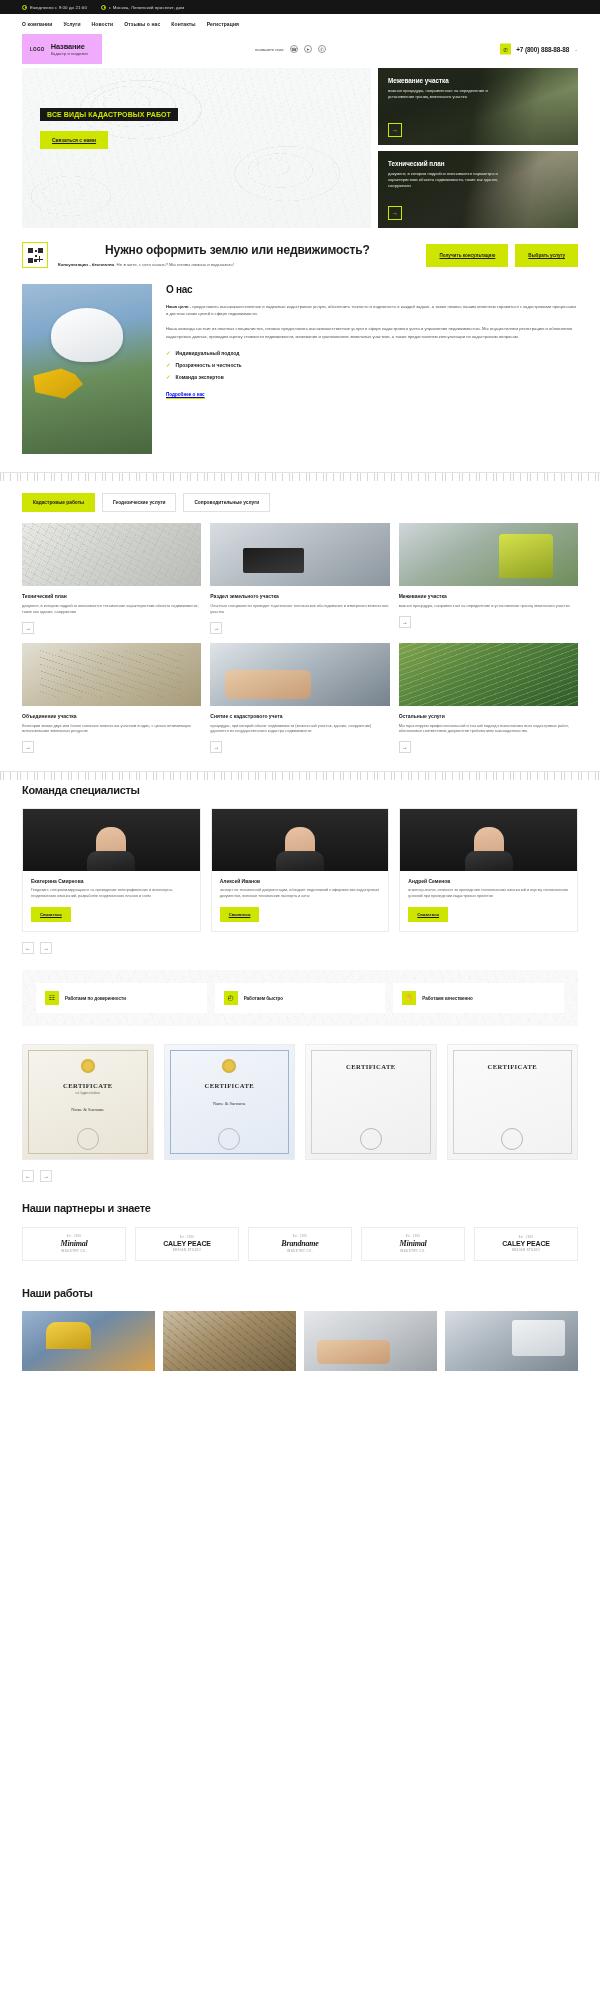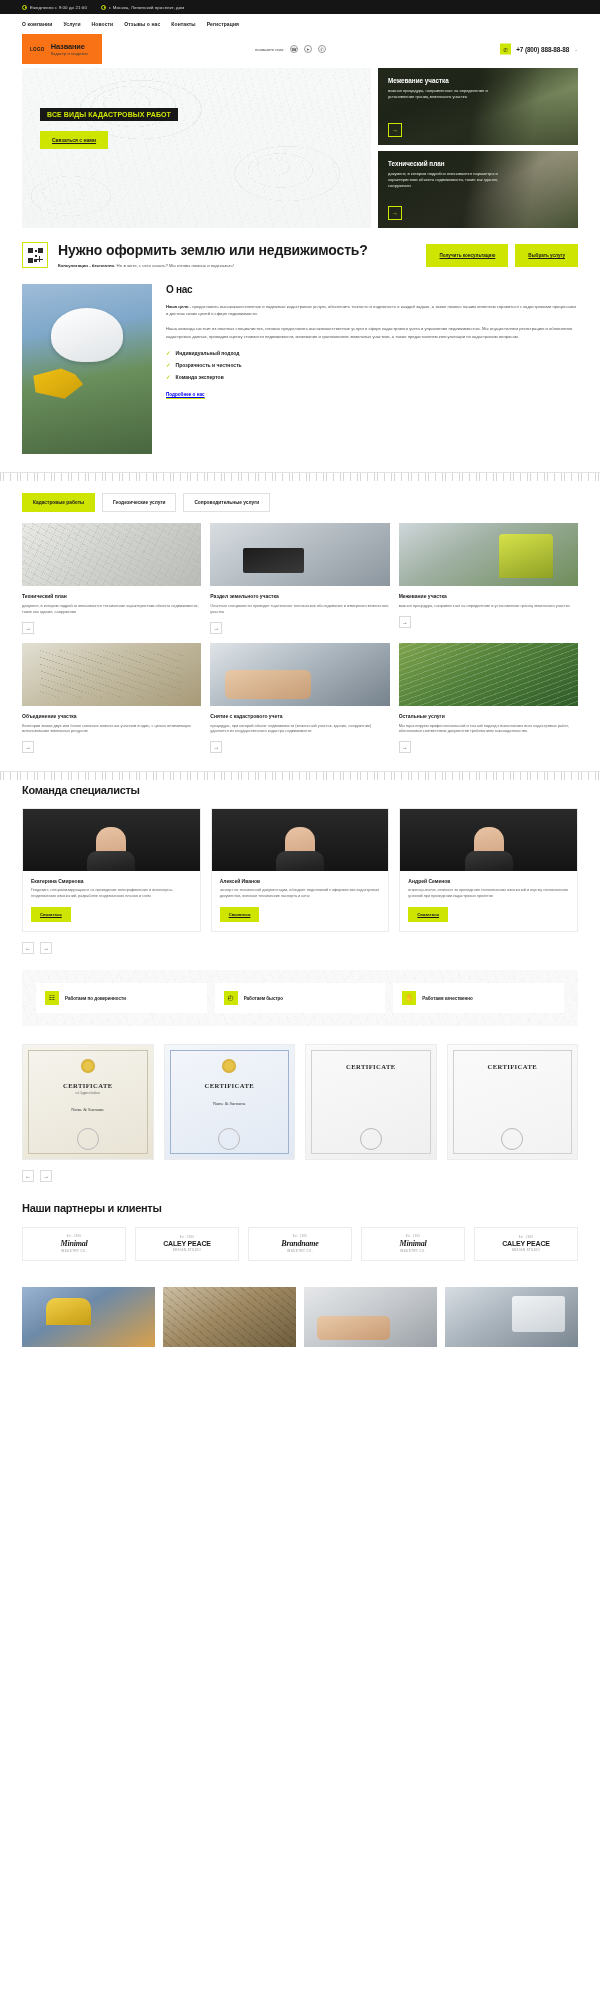--- a/index.html
+++ b/index.html
@@ -43,21 +43,21 @@
     font-size: 5px; color: #1b1b1b; text-decoration:none;
     letter-spacing:.1px; font-weight: 600;
   }
 
   
   .header {
     display:flex; align-items:center; padding: 0 22px;
     height: 30px; background:#fff; position:relative;
   }
   .logo-box {
-    background:#f97316; display:flex; align-items:center; gap:6px;
+    background:#f0abfc; display:flex; align-items:center; gap:6px;
     padding: 5px 14px 5px 8px; height:30px;
   }
   .logo-mark { font-size:4.6px; font-weight:700; letter-spacing:.3px; color:#1b1b1b; }
   .logo-txt .t1 { font-size:7.4px; font-weight:700; line-height:8px; letter-spacing:-.1px;}
   .logo-txt .t2 { font-size:4.1px; color:#3a3a3a; line-height:5px; }
 
   .hdr-mid {
     position:absolute; left:255px; top:50%; transform:translateY(-50%);
     display:flex; align-items:center; gap:6px;
   }
@@ -153,21 +153,21 @@
     background-image:
       linear-gradient(#2b2b2b,#2b2b2b), linear-gradient(#2b2b2b,#2b2b2b),
       linear-gradient(#2b2b2b,#2b2b2b), linear-gradient(#2b2b2b,#2b2b2b),
       linear-gradient(#2b2b2b,#2b2b2b), linear-gradient(#2b2b2b,#2b2b2b),
       linear-gradient(#2b2b2b,#2b2b2b), linear-gradient(#2b2b2b,#2b2b2b);
     background-repeat:no-repeat;
     background-size: 5px 5px, 5px 5px, 5px 5px, 2px 2px, 2px 2px, 6px 1px, 1px 6px, 3px 3px;
     background-position: 0 0, 10px 0, 0 10px, 7px 2px, 7px 7px, 9px 11px, 11px 8px, 6px 11px;
   }
   .consult-txt { flex:1 1 auto; }
-  .consult-h { font-size:14px; font-weight:700; letter-spacing:-.15px; }
+  .consult-h { font-size:12px; font-weight:700; letter-spacing:-.15px;margin-left:47px; }
   .consult-p { font-size:4.3px; color:#555; margin-top:5px; }
   .consult-p b { color:#1b1b1b; }
   .consult-btns { display:flex; gap:7px; }
   .btn-y {
     background:#cde500; font-size:4.6px; font-weight:700; color:#1b1b1b;
     padding: 9px 13px; white-space:nowrap;
   }
 
   
   .about { margin: 16px 22px 0; display:flex; gap:14px; }
@@ -601,21 +601,21 @@
       <span class="cert-sig"></span>
     </div>
   </div>
   <div class="arrows">
     <div class="arr">←</div>
     <div class="arr">→</div>
   </div>
 </section>
 
 <section class="partners">
-  <h2 class="sec-h">Наши партнеры и клиенты</h2>
+  <h2 class="sec-h">Наши партнеры и знаете</h2>
   <div class="part-grid">
     <div class="part">
       <span class="pe">Est. 1986</span>
       <span class="pt serif">Minimal</span>
       <span class="ps">INDUSTRY CO.</span>
     </div>
     <div class="part">
       <span class="pe">Est. 1986</span>
       <span class="pt">CALEY PEACE</span>
       <span class="ps">DESIGN STUDIO</span>
@@ -632,19 +632,20 @@
     </div>
     <div class="part">
       <span class="pe">Est. 1986</span>
       <span class="pt">CALEY PEACE</span>
       <span class="ps">DESIGN STUDIO</span>
     </div>
   </div>
 </section>
 
 <section class="works">
+  <h2 class="sec-h">Наши работы</h2>
   <div class="works-grid">
     <div class="work w1"></div>
     <div class="work w2"></div>
     <div class="work w3"></div>
     <div class="work w4"></div>
   </div>
 </section>
 
 </body></html>

